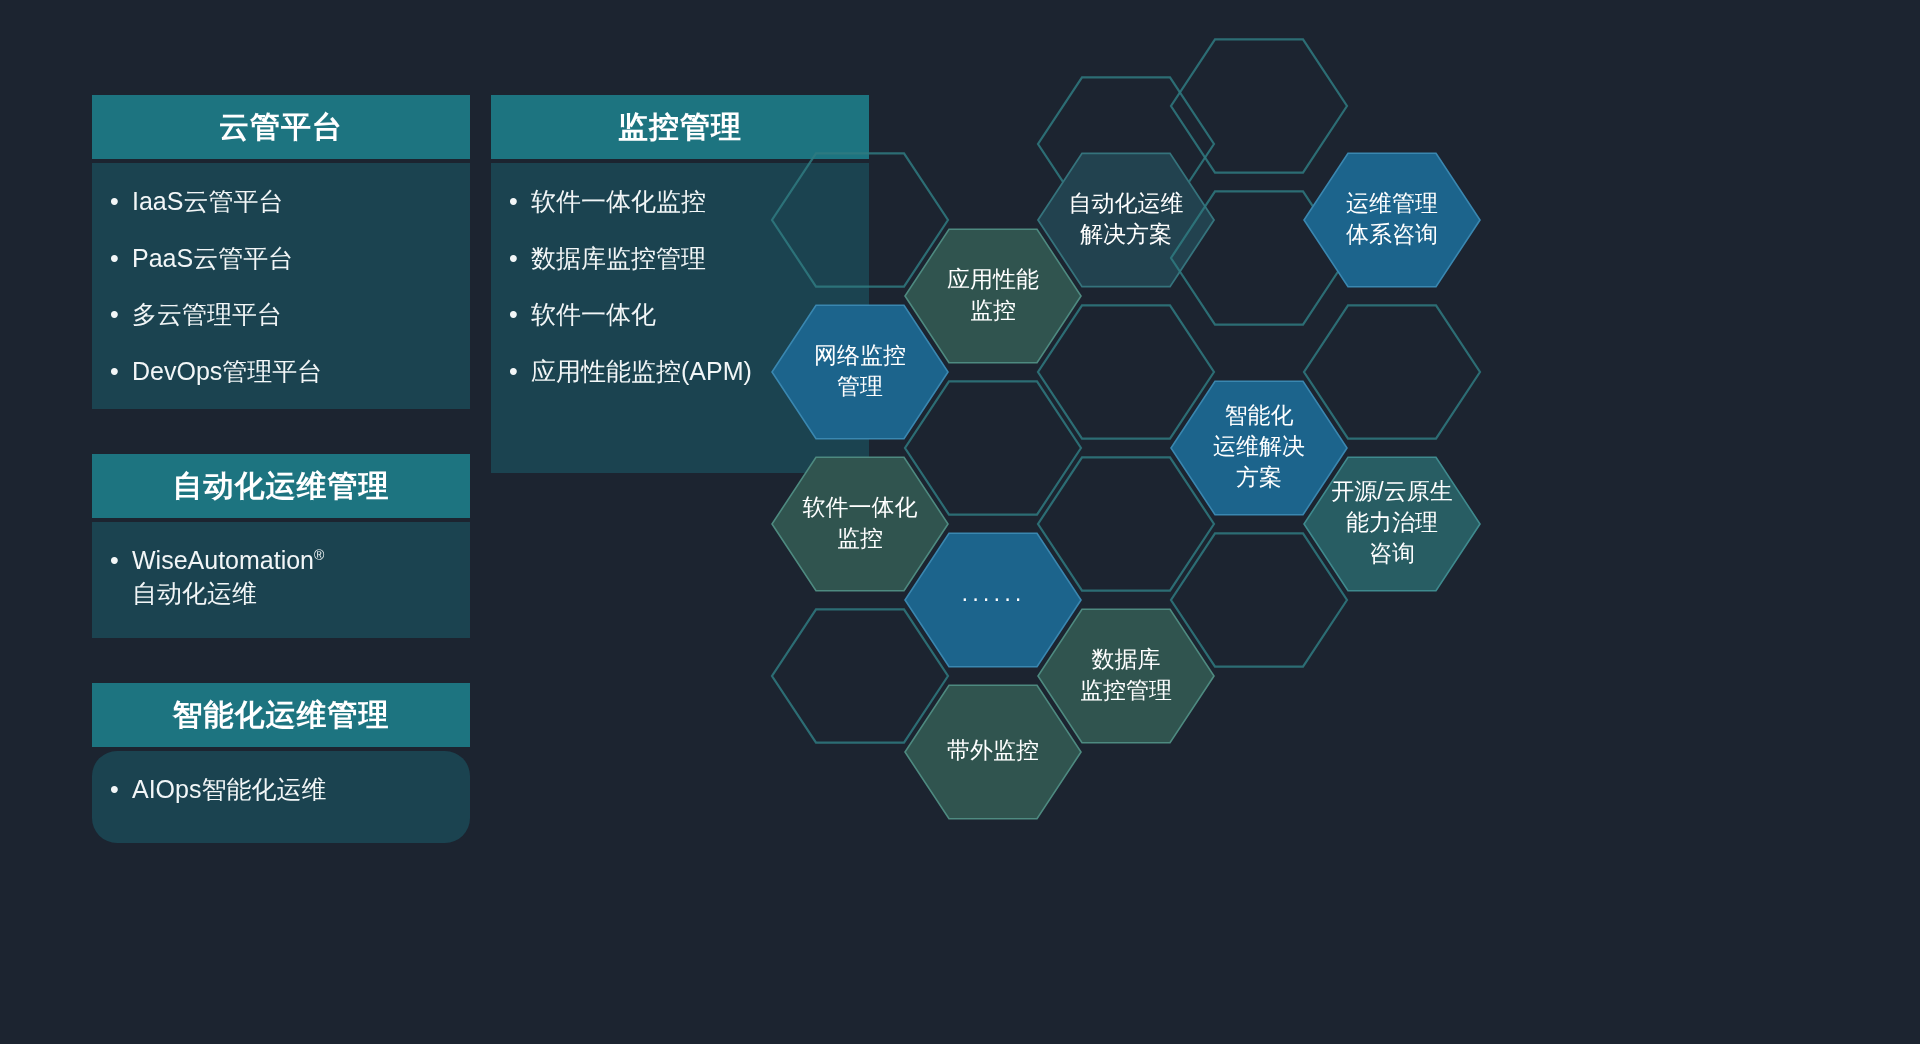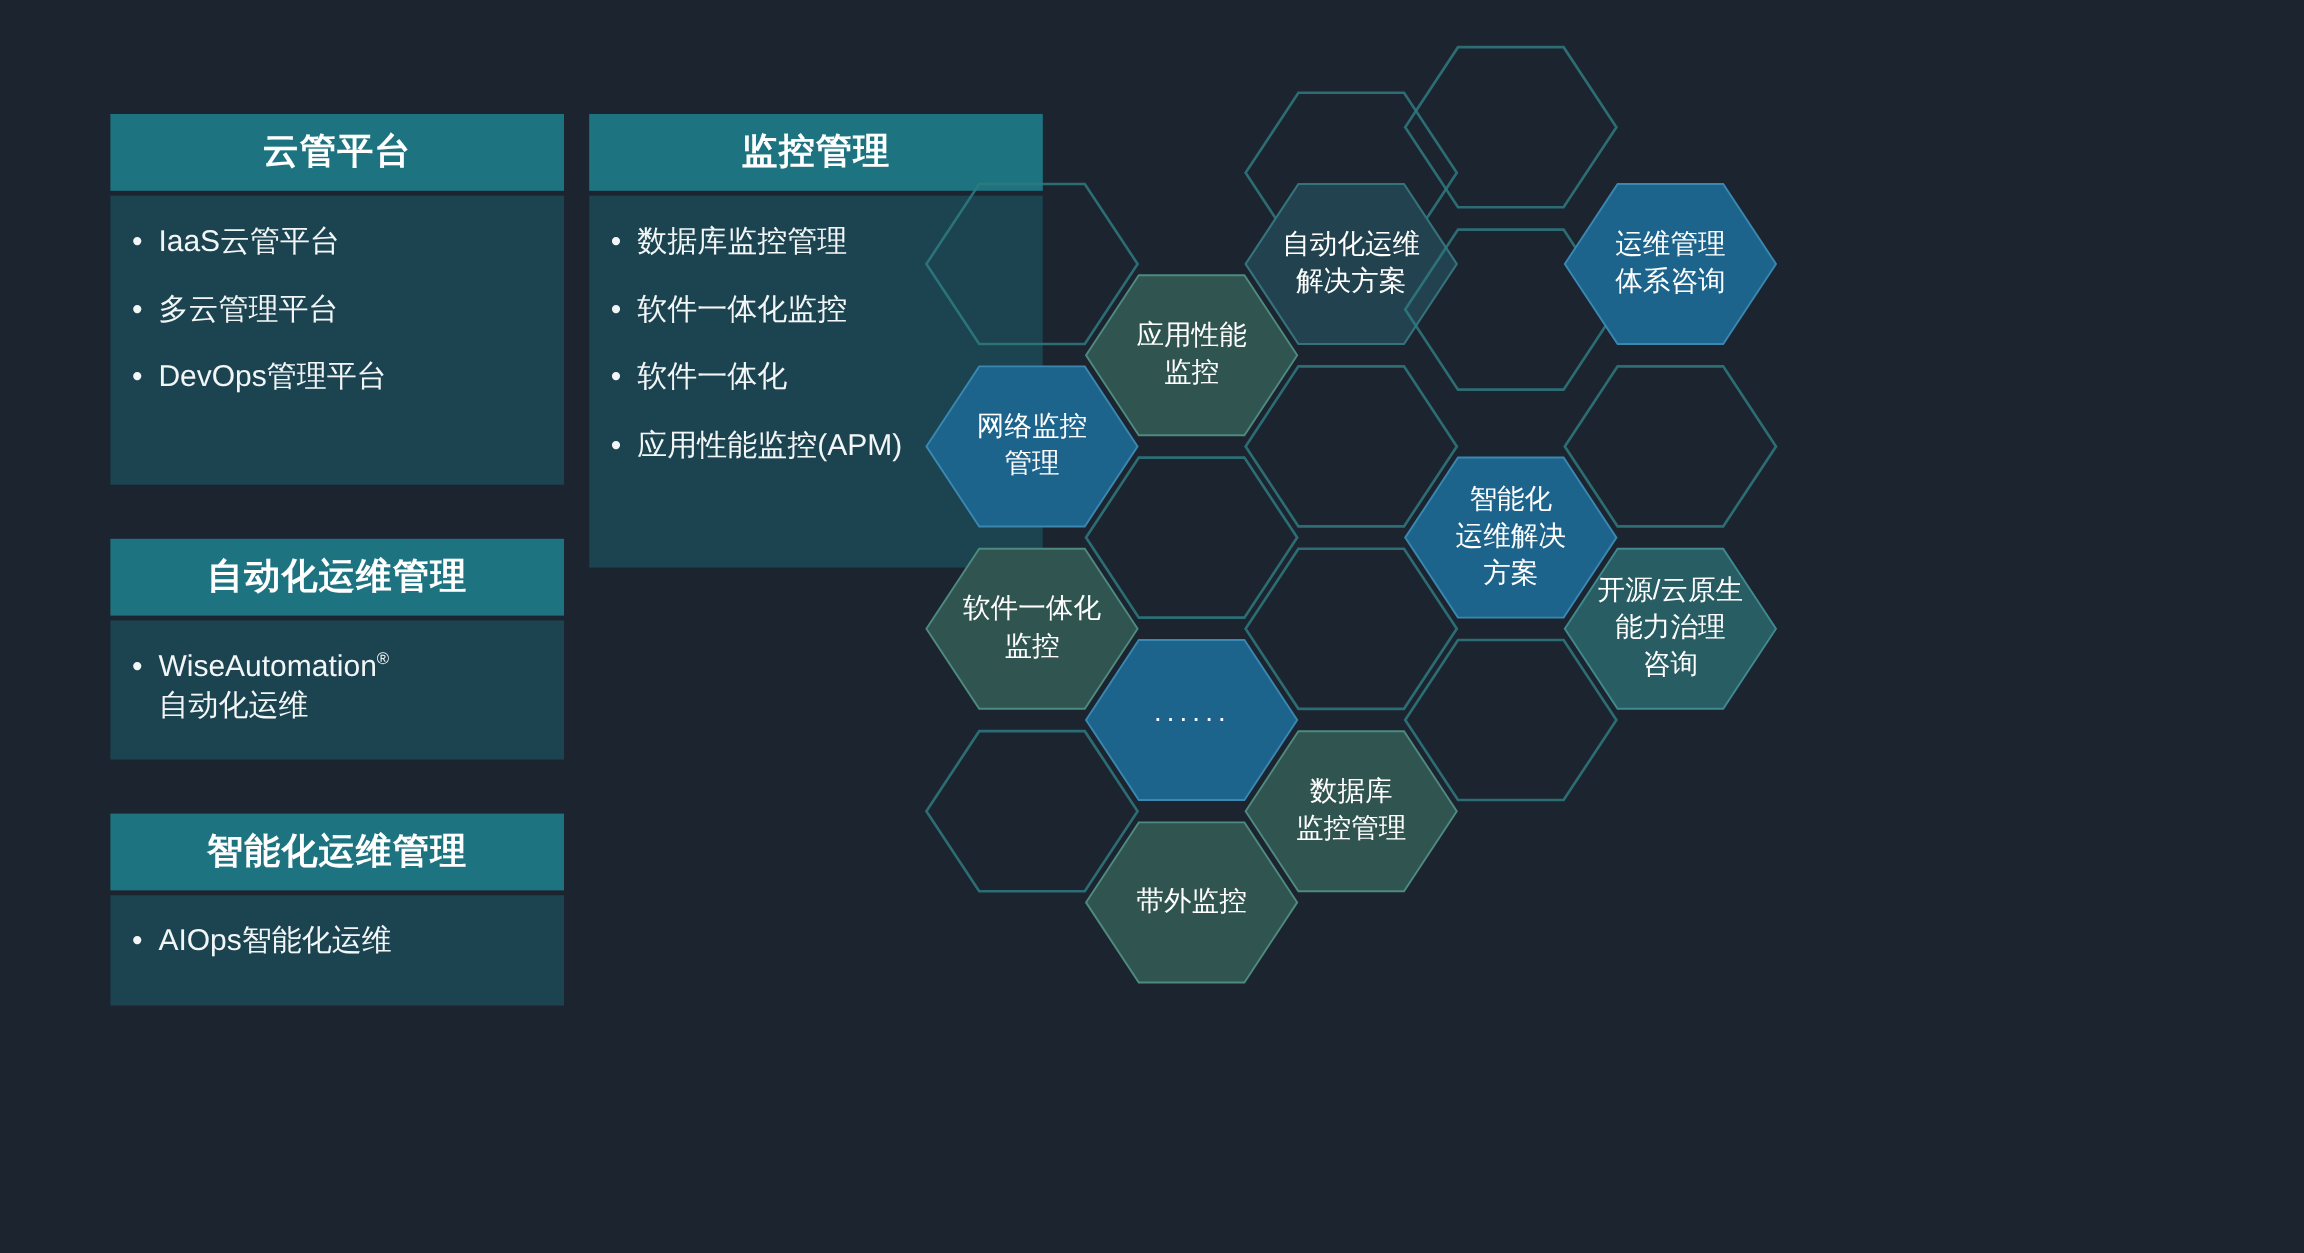--- a/index.html
+++ b/index.html
@@ -51,21 +51,21 @@
     content:"•";
     position:absolute;left:0;top:0;
     color:#f2f6f7;
     font-size:25px;
   }
   .bullet sup{font-size:14px;vertical-align:super;line-height:0;}
 
   
   .b-cloud  .card-body{min-height:241px;}
   .b-auto   .card-body{min-height:116px;}
-  .b-aiops  .card-body{min-height:92px;}
+  .b-aiops  .card-body{min-height:92px;border-radius:25px;}
   .b-mon    .card-body{min-height:310px;}
   .b-cons   .card-body{min-height:254px;}
 
   
   #hexwrap{position:absolute;left:760px;top:0px;width:1160px;height:1044px;}
   #hexwrap svg{display:block;}
   .hex-label{
     fill:#ffffff;
     font-family:"Liberation Sans","DejaVu Sans",sans-serif;
     font-size:23px;
@@ -84,20 +84,21 @@
 <body>
 
 <div id="stage">
 
   <div class="col" id="col-a">
 
     <div class="card b-cloud">
       <div class="card-head">云管平台</div>
       <div class="card-body">
         <p class="bullet">IaaS云管平台</p>
+        <p class="bullet">PaaS云管平台</p>
         <p class="bullet">多云管理平台</p>
         <p class="bullet">DevOps管理平台</p>
       </div>
     </div>
 
     <div class="card b-auto">
       <div class="card-head">自动化运维管理</div>
       <div class="card-body">
         <p class="bullet"><span>WiseAutomation</span><sup>®</sup><br><span>自动化运维</span></p>
       </div>
@@ -110,22 +111,22 @@
       </div>
     </div>
 
   </div>
 
   <div class="col" id="col-b">
 
     <div class="card b-mon">
       <div class="card-head">监控管理</div>
       <div class="card-body">
+        <p class="bullet">软件一体化监控</p>
         <p class="bullet">数据库监控管理</p>
-        <p class="bullet">软件一体化监控</p>
         <p class="bullet">软件一体化</p>
         <p class="bullet">应用性能监控(APM)</p>
       </div>
     </div>
 
 
   </div>
 
   <div id="hexwrap">
     <svg id="hexsvg" width="1160" height="1044" viewBox="0 0 1160 1044">

